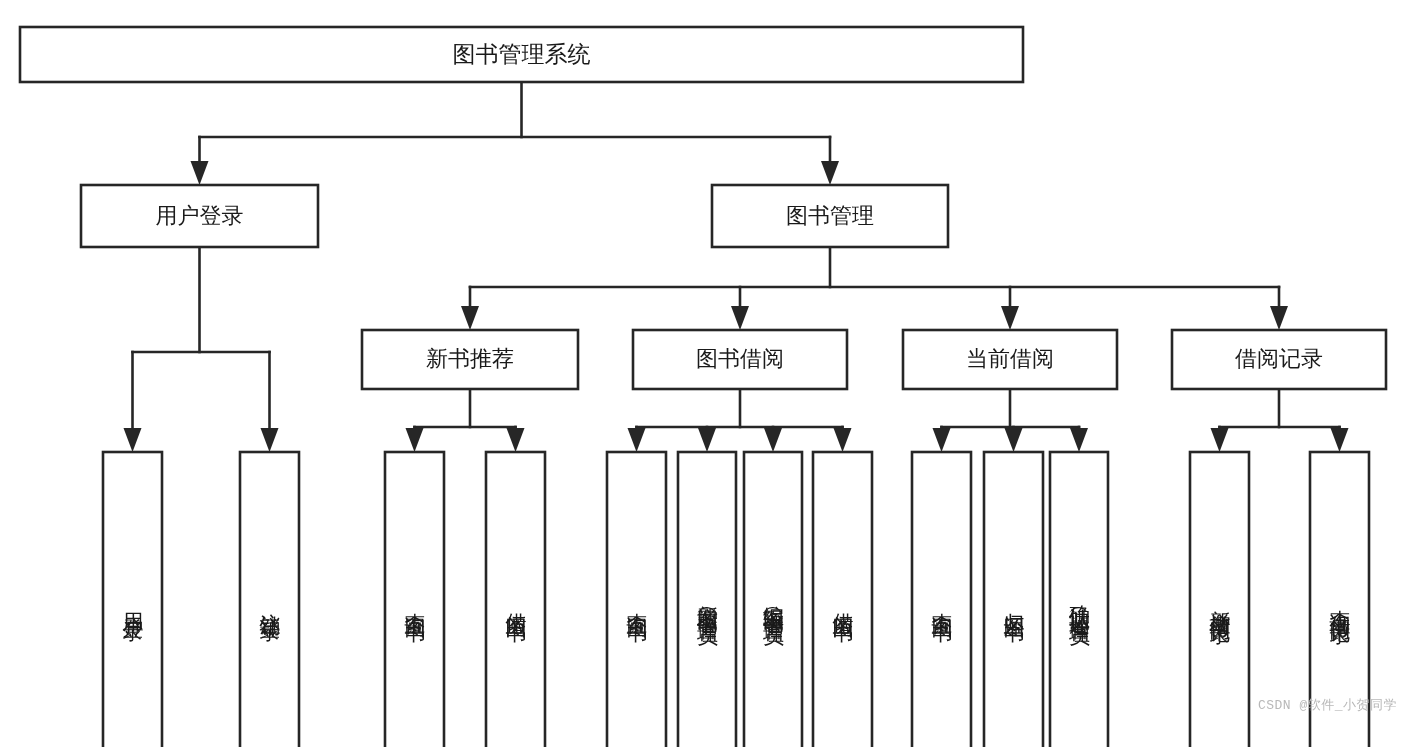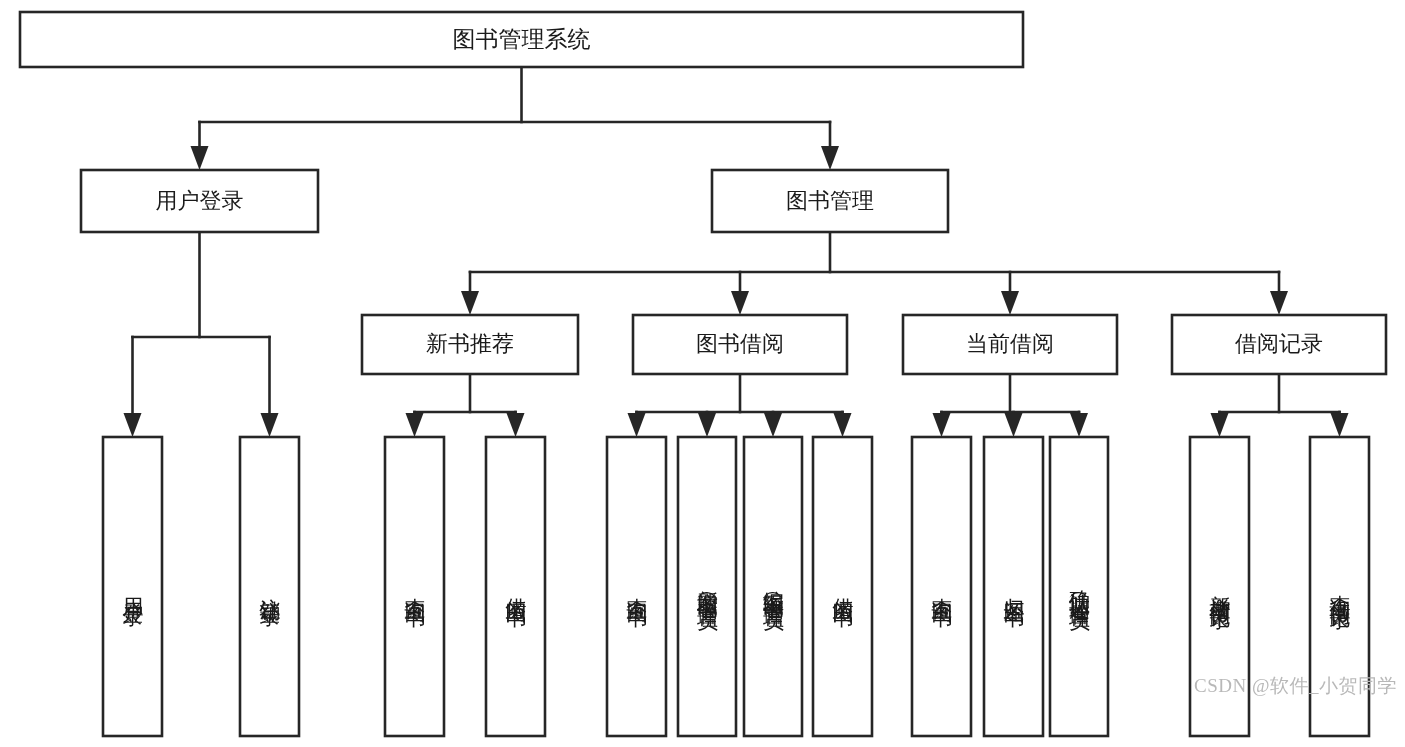--- a/index.html
+++ b/index.html
@@ -11,20 +11,21 @@
     width: 1405px;
     height: 747px;
     font-family: "Liberation Sans", "DejaVu Sans", sans-serif;
     overflow: hidden;
     position: relative;
   }
   #diagram-root {
     position: relative;
     width: 1405px;
     height: 703px;
+    margin-top: 15px;
   }
   svg.diagram-canvas {
     position: absolute;
     left: 0;
     top: 0;
     width: 1405px;
     height: 747px;
   }
   .node-box {
     fill: #ffffff;
@@ -70,22 +71,22 @@
     line-height: 1.28;
     letter-spacing: 3px;
     color: #1a1a1a;
     white-space: nowrap;
     text-align: center;
   }
   .watermark {
     position: absolute;
     right: 8px;
     bottom: 4px;
-    font-family: Liberation Serif, serif;
-    font-size: 19px;
+    font-family: Liberation Mono, monospace;
+    font-size: 13px;
     color: #b8b8b8;
     letter-spacing: 0.5px;
     white-space: nowrap;
   }
 </style>
 </head>
 <body>
 
 <div id="diagram-root">
 

